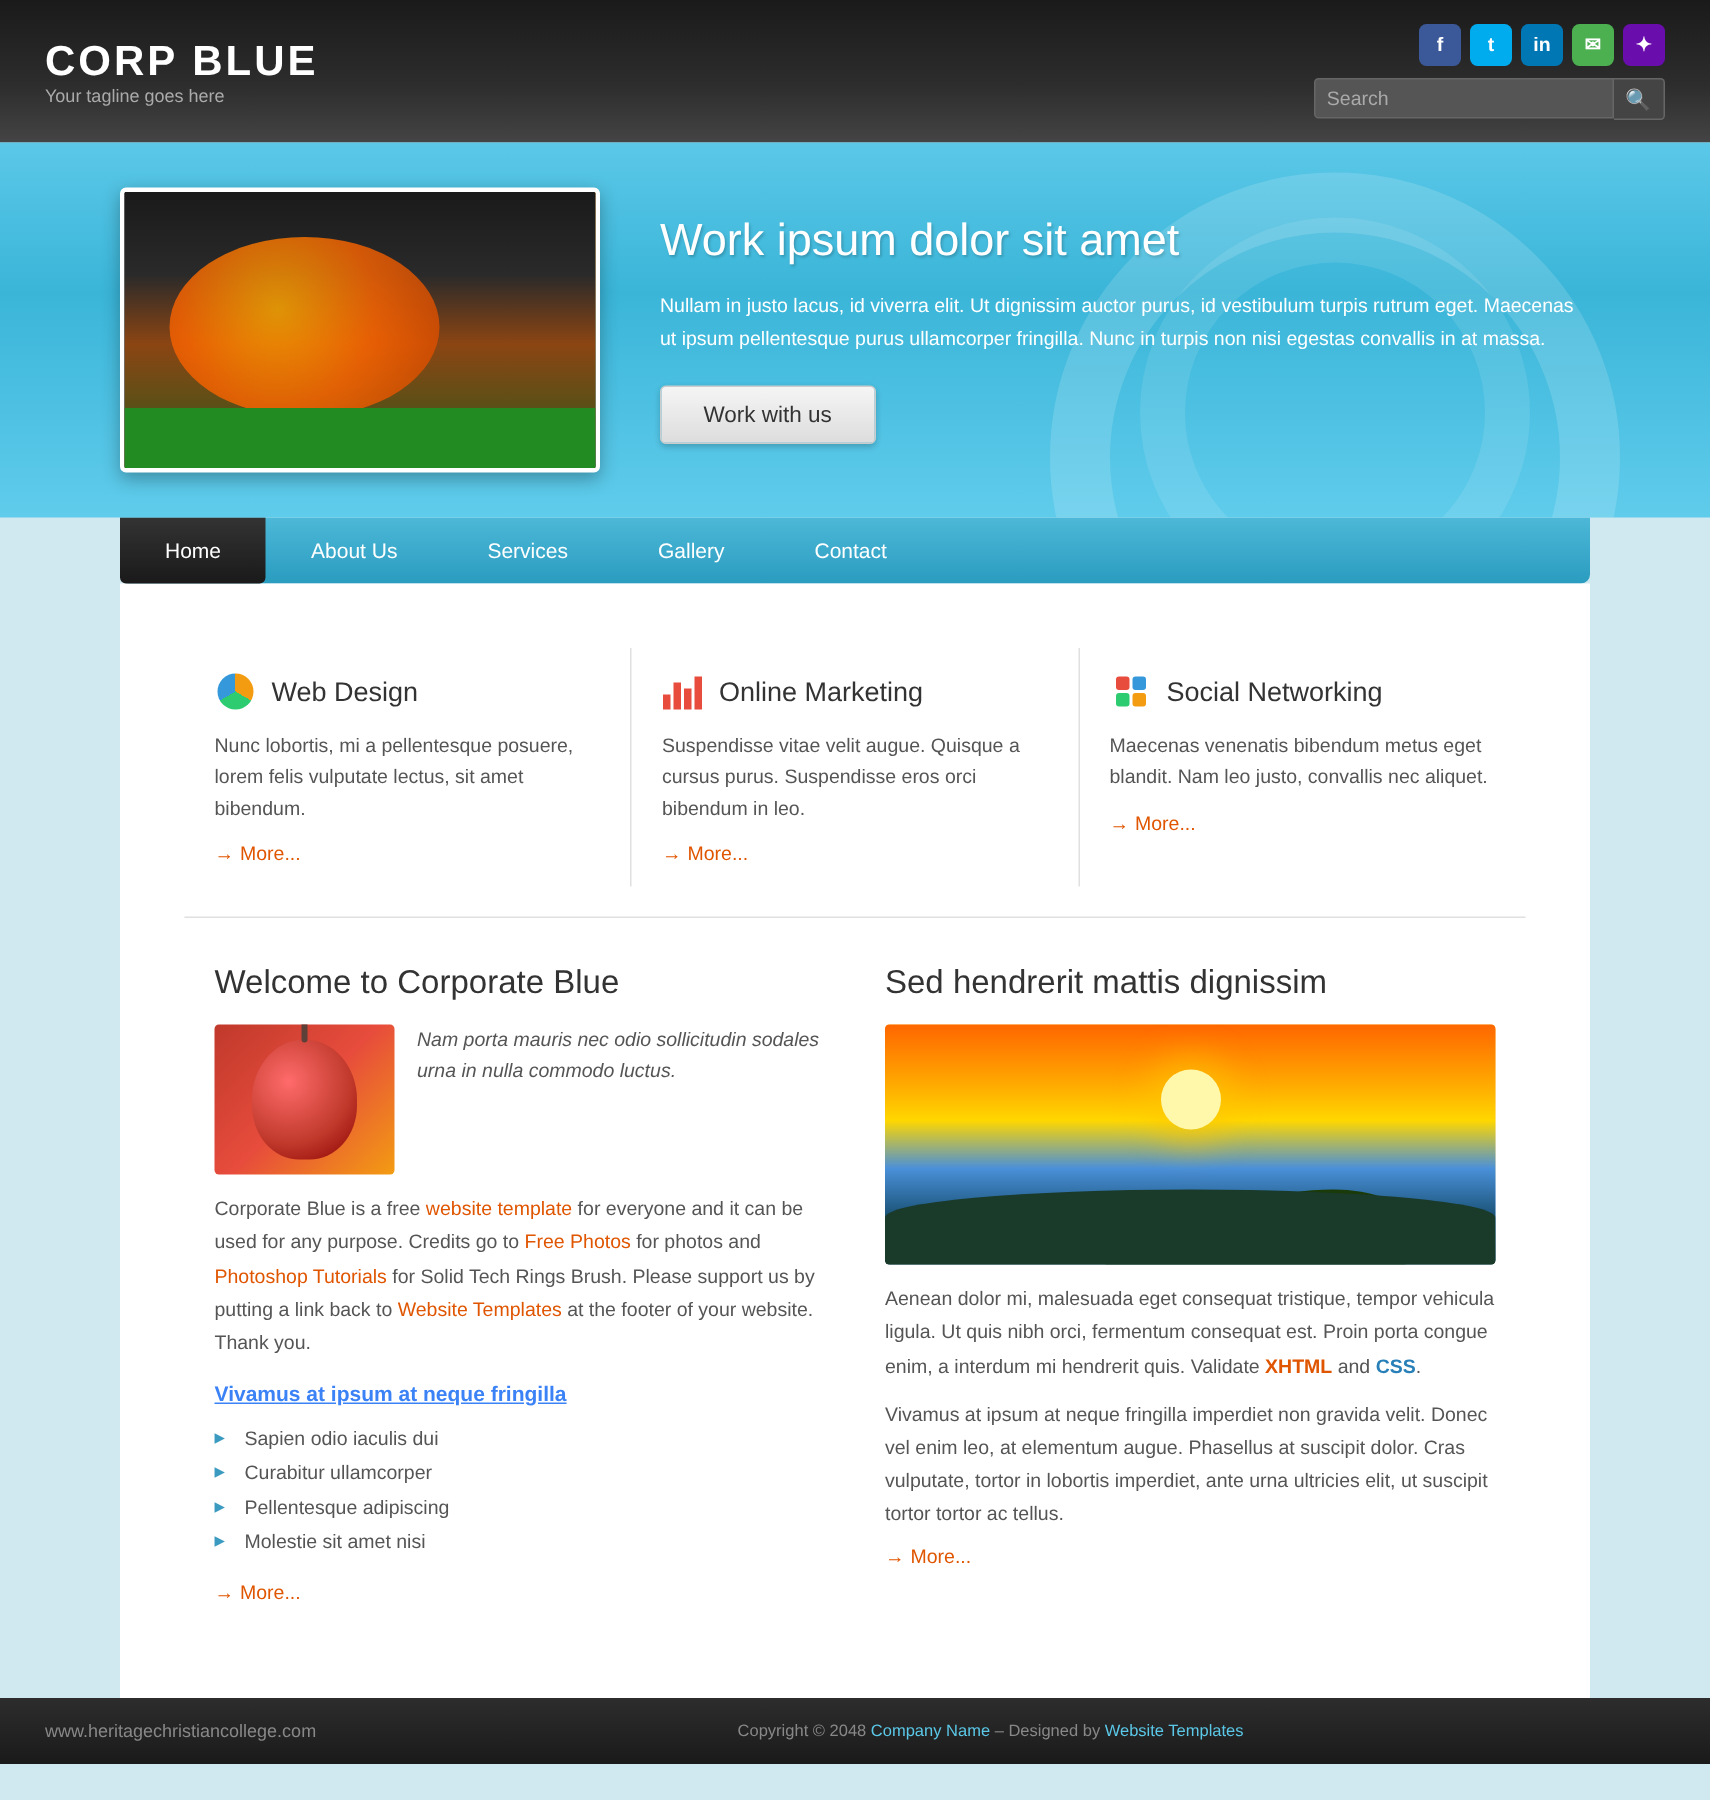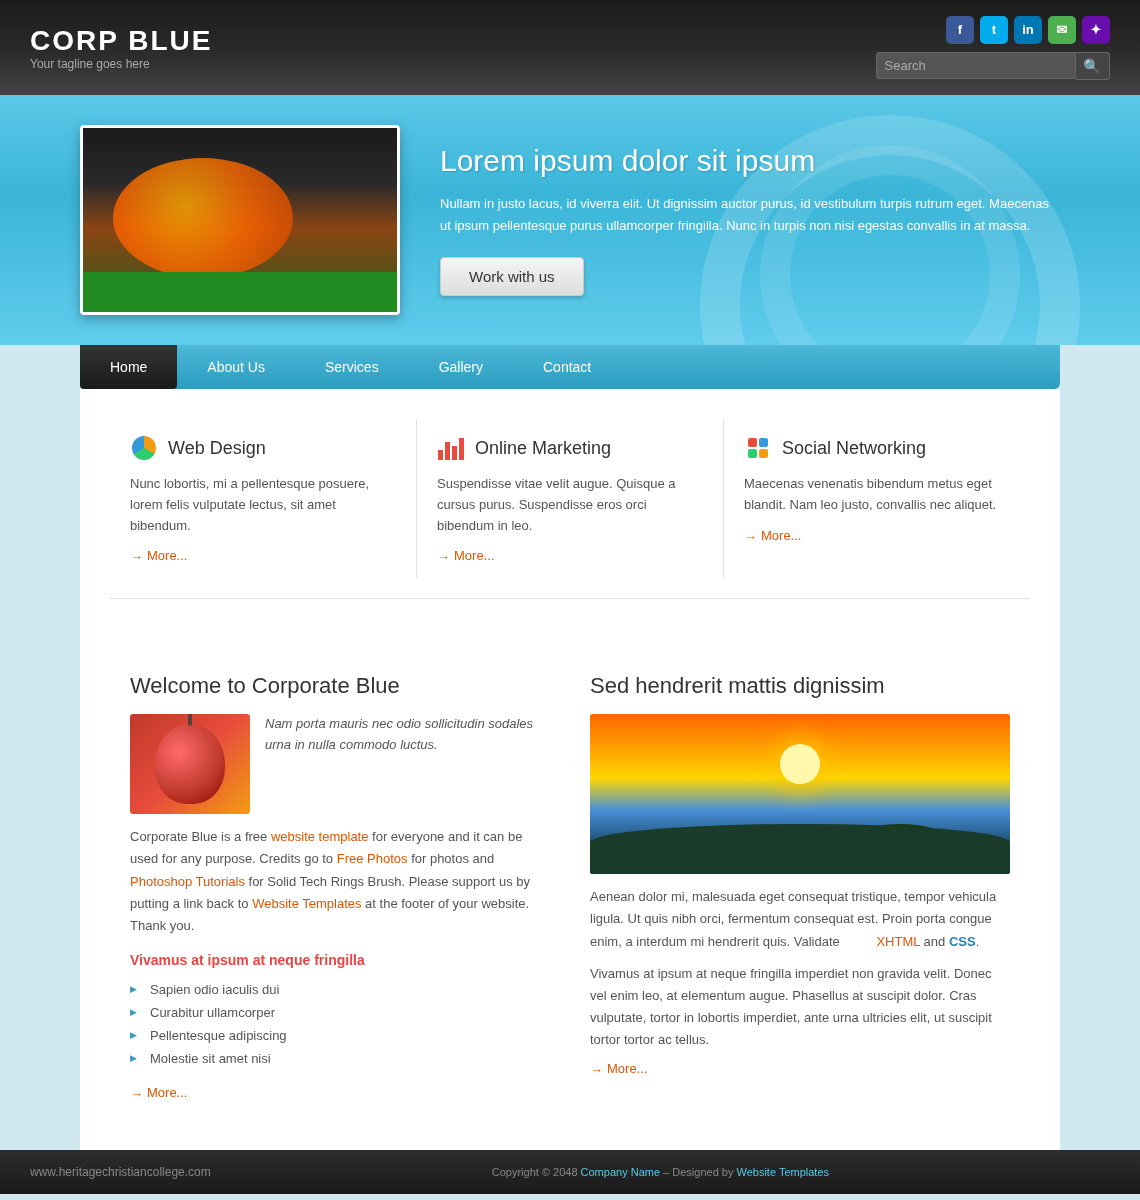--- a/index.html
+++ b/index.html
@@ -184,21 +184,21 @@
     }
     .nav-item.active {
       background: linear-gradient(180deg, #333 0%, #1a1a1a 100%);
       border-radius: 0 0 4px 4px;
     }
 
     
     #main-content {
       background: #fff;
       margin: 0 80px;
-      padding: 30px;
+      padding: 43px;
     }
 
     
     #three-cols {
       display: flex;
       gap: 0;
       margin-bottom: 20px;
     }
     .col-third {
       flex: 1;
@@ -247,21 +247,20 @@
       display: flex;
       gap: 40px;
       padding: 20px;
     }
     .col-half { flex: 1; }
     .section-heading {
       font-size: 22px;
       font-weight: normal;
       color: #333;
       margin-bottom: 15px;
-      margin-top: 44px;
     }
     .welcome-top {
       display: flex;
       gap: 15px;
       margin-bottom: 12px;
     }
     .welcome-img {
       width: 120px;
       height: 100px;
       min-width: 120px;
@@ -299,22 +298,23 @@
     .body-text {
       font-size: 13px;
       color: #555;
       line-height: 1.7;
       margin-bottom: 10px;
     }
     .link-orange { color: #e05500; cursor: pointer; text-decoration: none; }
     .sub-heading {
       font-size: 14px;
       font-weight: bold;
-      color: #ef4444;
+      color: #3b82f6;
       margin: 15px 0 10px;
+      text-decoration: underline;
     }
     .bullet-list { list-style: none; padding: 0; margin-bottom: 15px; }
     .bullet-list li {
       padding: 4px 0 4px 20px;
       position: relative;
       color: #555;
       font-size: 13px;
     }
     .bullet-list li::before {
       content: '▶';
@@ -345,21 +345,21 @@
       background: #1a3a2a;
       border-radius: 80% 80% 0 0 / 30px 30px 0 0;
     }
     .italic-caption {
       font-style: italic;
       color: #555;
       font-size: 13px;
       line-height: 1.6;
       margin-bottom: 12px;
     }
-    .xhtml-link { color: #e05500; font-weight: normal; cursor: pointer; margin-left: 33px; }
+    .xhtml-link { color: #e05500; font-weight: bold; cursor: pointer; }
     .css-link { color: #2980b9; font-weight: bold; cursor: pointer; }
 
     
     #footer {
       background: linear-gradient(180deg, #2d2d2d 0%, #1a1a1a 100%);
       padding: 15px 30px;
       display: flex;
       justify-content: space-between;
       align-items: center;
     }
@@ -423,21 +423,21 @@
   <div id="hero-image">
     <div id="hero-image-inner">
       <span class="fruit-art-label">FRUIT ART</span>
 
       <div style="position:absolute;top:0;left:0;right:0;bottom:0;background:linear-gradient(180deg,#1a1a1a 0%,#2a2a2a 30%,#8b4513 55%,#2d5a1b 100%);"></div>
       <div style="position:absolute;top:30px;left:30px;width:180px;height:120px;background:radial-gradient(circle at 40% 40%,#ffaa00,#ff6600 50%,#cc4400);border-radius:50%;opacity:0.8;"></div>
       <div style="position:absolute;bottom:0;left:0;right:0;height:40px;background:#228b22;"></div>
     </div>
   </div>
   <div id="hero-text">
-    <h1 id="hero-heading">Lorem ipsum dolor sit ipsum</h1>
+    <h1 id="hero-heading">Work ipsum dolor sit amet</h1>
     <p id="hero-para">Nullam in justo lacus, id viverra elit. Ut dignissim auctor purus, id vestibulum turpis rutrum eget. Maecenas ut ipsum pellentesque purus ullamcorper fringilla. Nunc in turpis non nisi egestas convallis in at massa.</p>
     <button id="work-with-us-btn">Work with us</button>
   </div>
 </div>
 
 <div id="nav">
   <div class="nav-item active">Home</div>
   <div class="nav-item">About Us</div>
   <div class="nav-item">Services</div>
   <div class="nav-item">Gallery</div>

